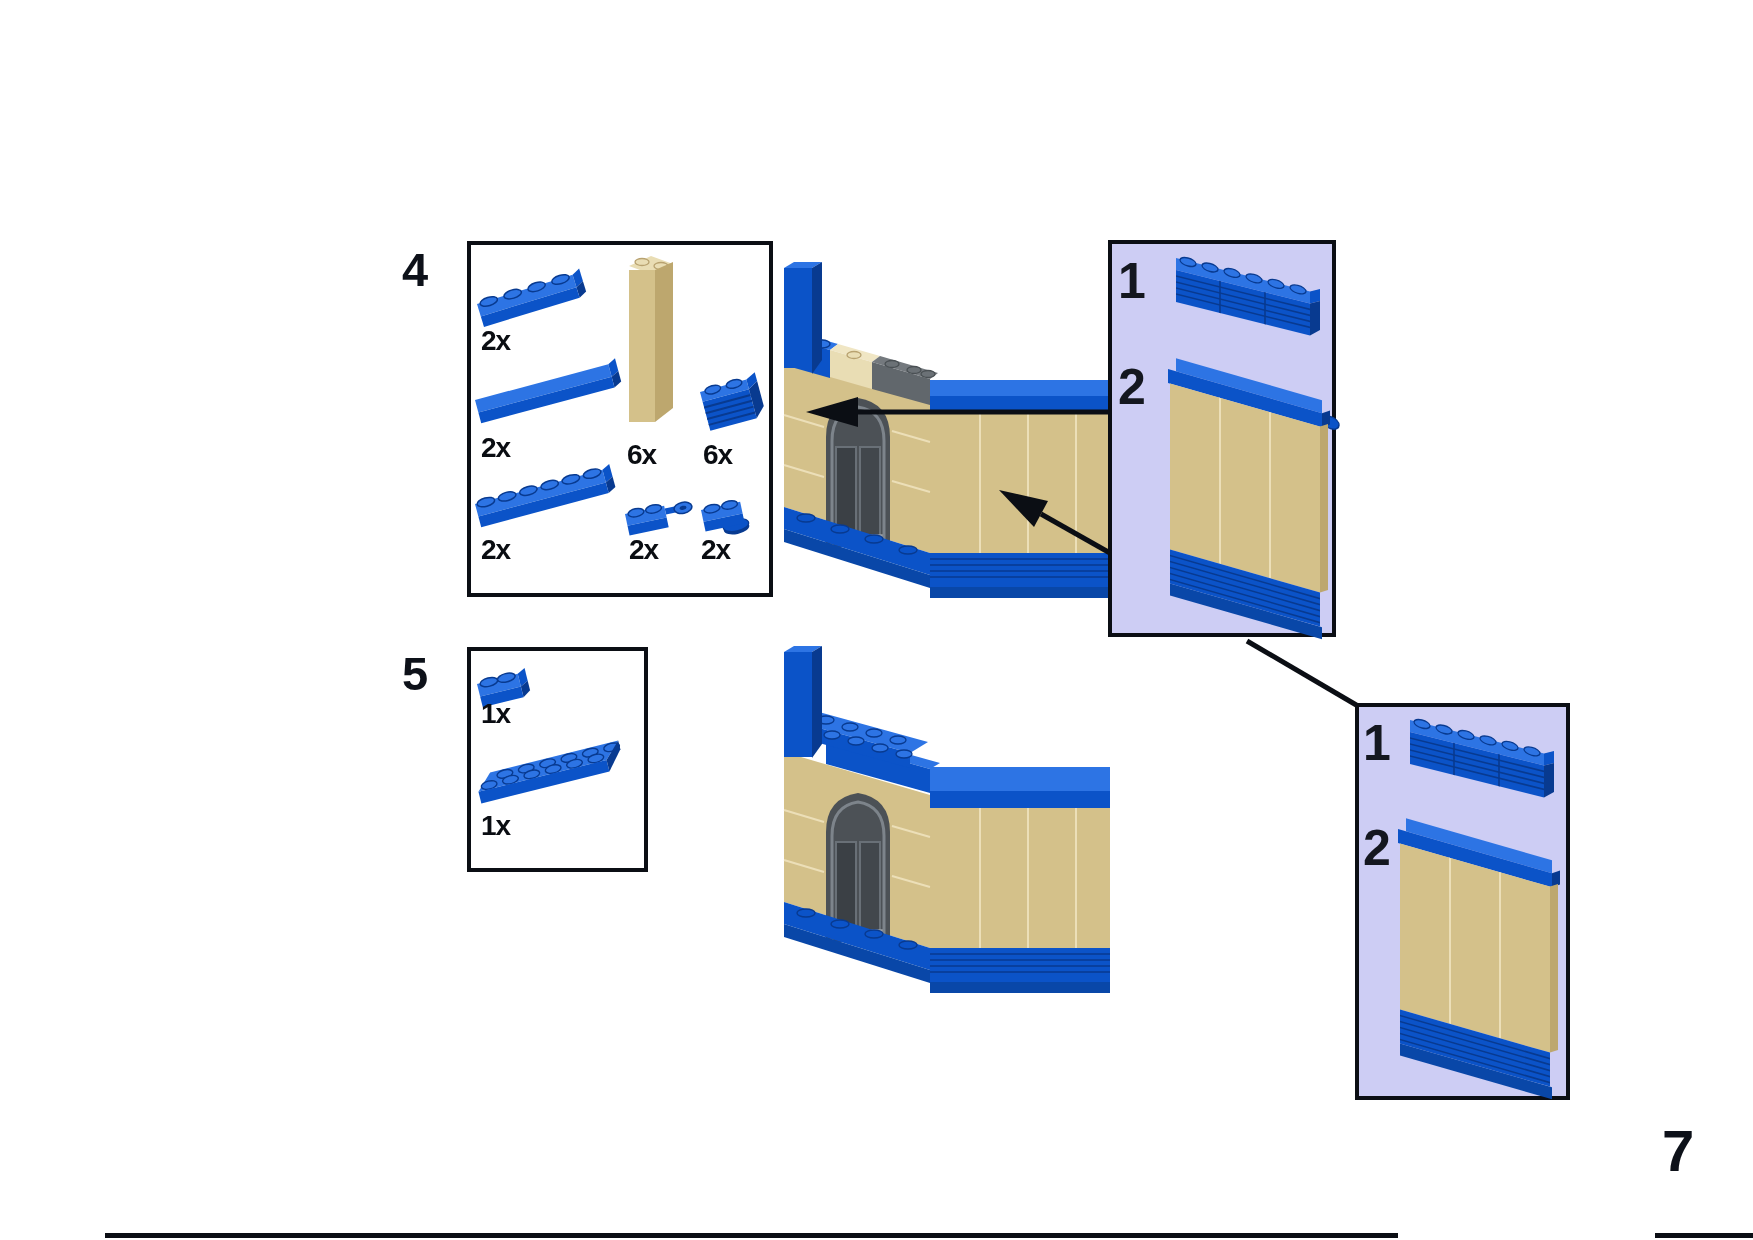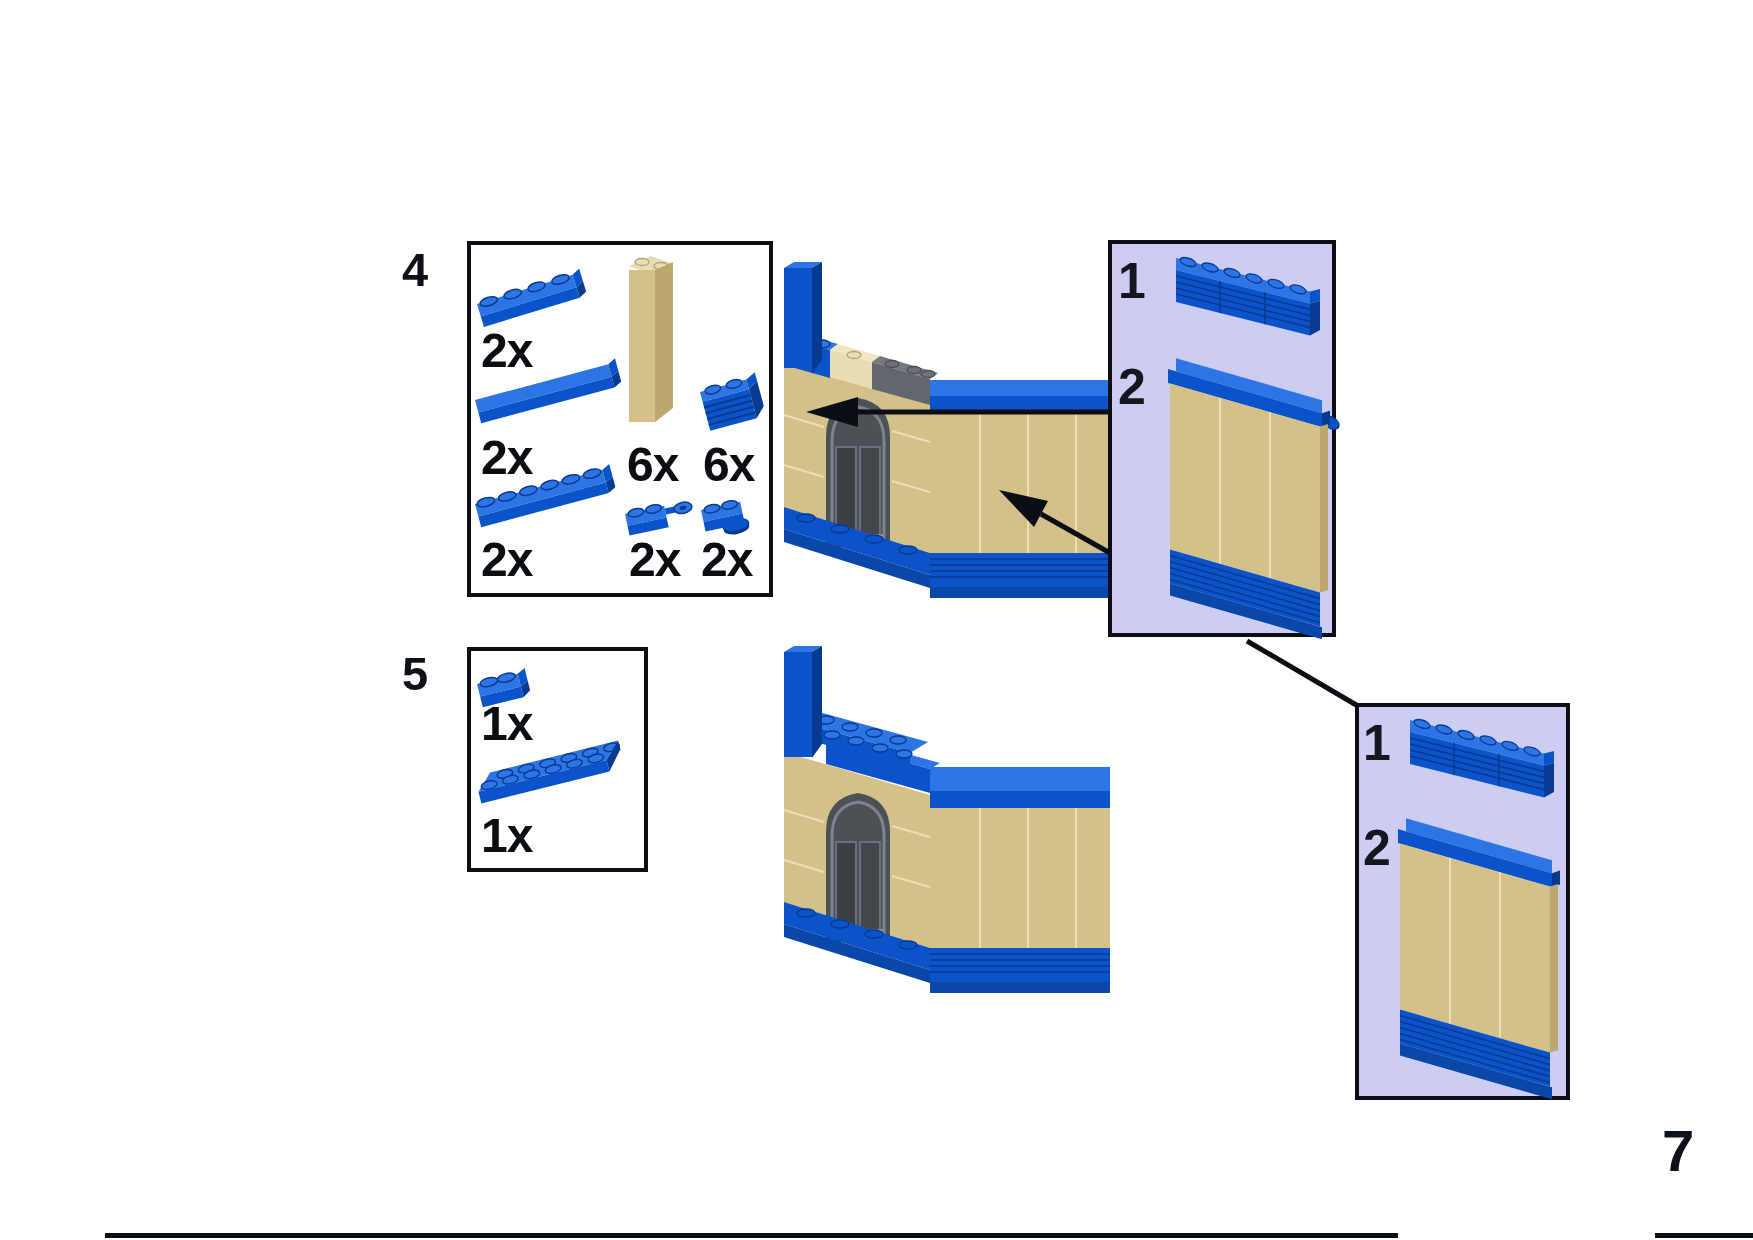--- a/index.html
+++ b/index.html
@@ -14,21 +14,21 @@
     position:absolute; box-sizing:border-box; border:4px solid var(--ink); background:#ffffff;
   }
   .callout{ background:#cdcdf4; }
   .step-num{
     position:absolute; font-weight:bold; font-size:47px; line-height:1; color:#0d1119;
   }
   .sub-num{
     position:absolute; font-weight:bold; font-size:50px; line-height:1; color:#14171f;
   }
   .count{
-    position:absolute; font-weight:bold; font-size:48px; line-height:1; color:#0a0d12; letter-spacing:-1px;
+    position:absolute; font-weight:bold; font-size:28px; line-height:1; color:#0a0d12; letter-spacing:-1px;
   }
   .page-num{
     position:absolute; font-weight:bold; font-size:58px; line-height:1; color:#0d1119;
   }
   .piece{ position:absolute; }
   .rule{ position:absolute; background:var(--ink); }
   svg{ display:block; overflow:visible; }
 </style>
 </head>
 <body>

